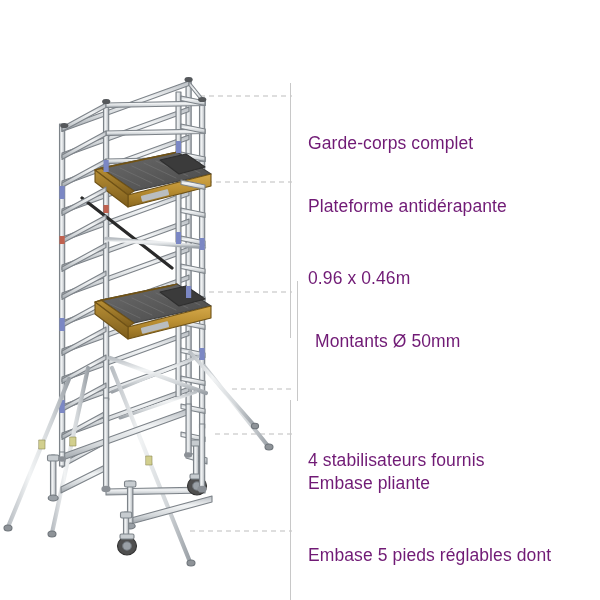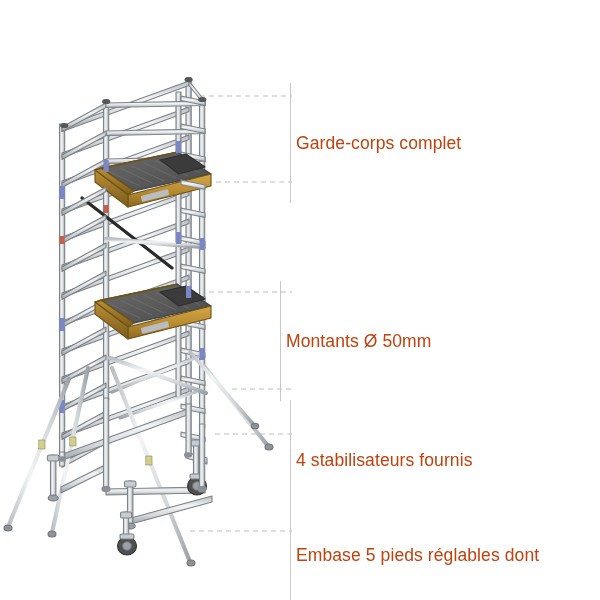--- a/index.html
+++ b/index.html
@@ -23,26 +23,26 @@
   }
   #diagram {
     position: absolute;
     left: 0;
     top: 0;
     width: 600px;
     height: 600px;
   }
   .callout {
     position: absolute;
-    color: #c2410c;
+    color: #701a75;
     font-size: 17.5px;
     line-height: 24px;
     letter-spacing: 0.1px;
     white-space: pre;
-    padding-left: 5px;
+    padding-left: 17px;
     border-left: 1.3px solid #c8c8c8;
   }
   .callout span { display: block; }
 </style>
 </head>
 <body>
 
 <div id="stage">
 
   <svg id="diagram" viewBox="0 0 600 600">
@@ -327,30 +327,35 @@
       </g>
 
     </g>
   </svg>
 
   <div class="callout" style="left:290px; top:83px;">
     <span>Garde-corps complet</span>
   </div>
 
   <div class="callout" style="left:290px; top:146px;">
-  </div>
-
-  <div class="callout" style="left:280px; top:281px;text-align:right;">
+    <span>Plateforme antidérapante</span>
+    <span>0.96 x 0.46m</span>
+  </div>
+
+  <div class="callout" style="left:297px; top:281px;text-align:right;">
     <span>Montants Ø 50mm</span>
   </div>
 
   <div class="callout" style="left:290px; top:400px;">
     <span>4 stabilisateurs fournis</span>
   </div>
 
+  <div class="callout" style="left:290px; top:423px;">
+    <span>Embase pliante</span>
+  </div>
 
   <div class="callout" style="left:290px; top:495px;">
     <span>Embase 5 pieds réglables dont</span>
     
     
   </div>
 
 </div>
 
 </body></html>

